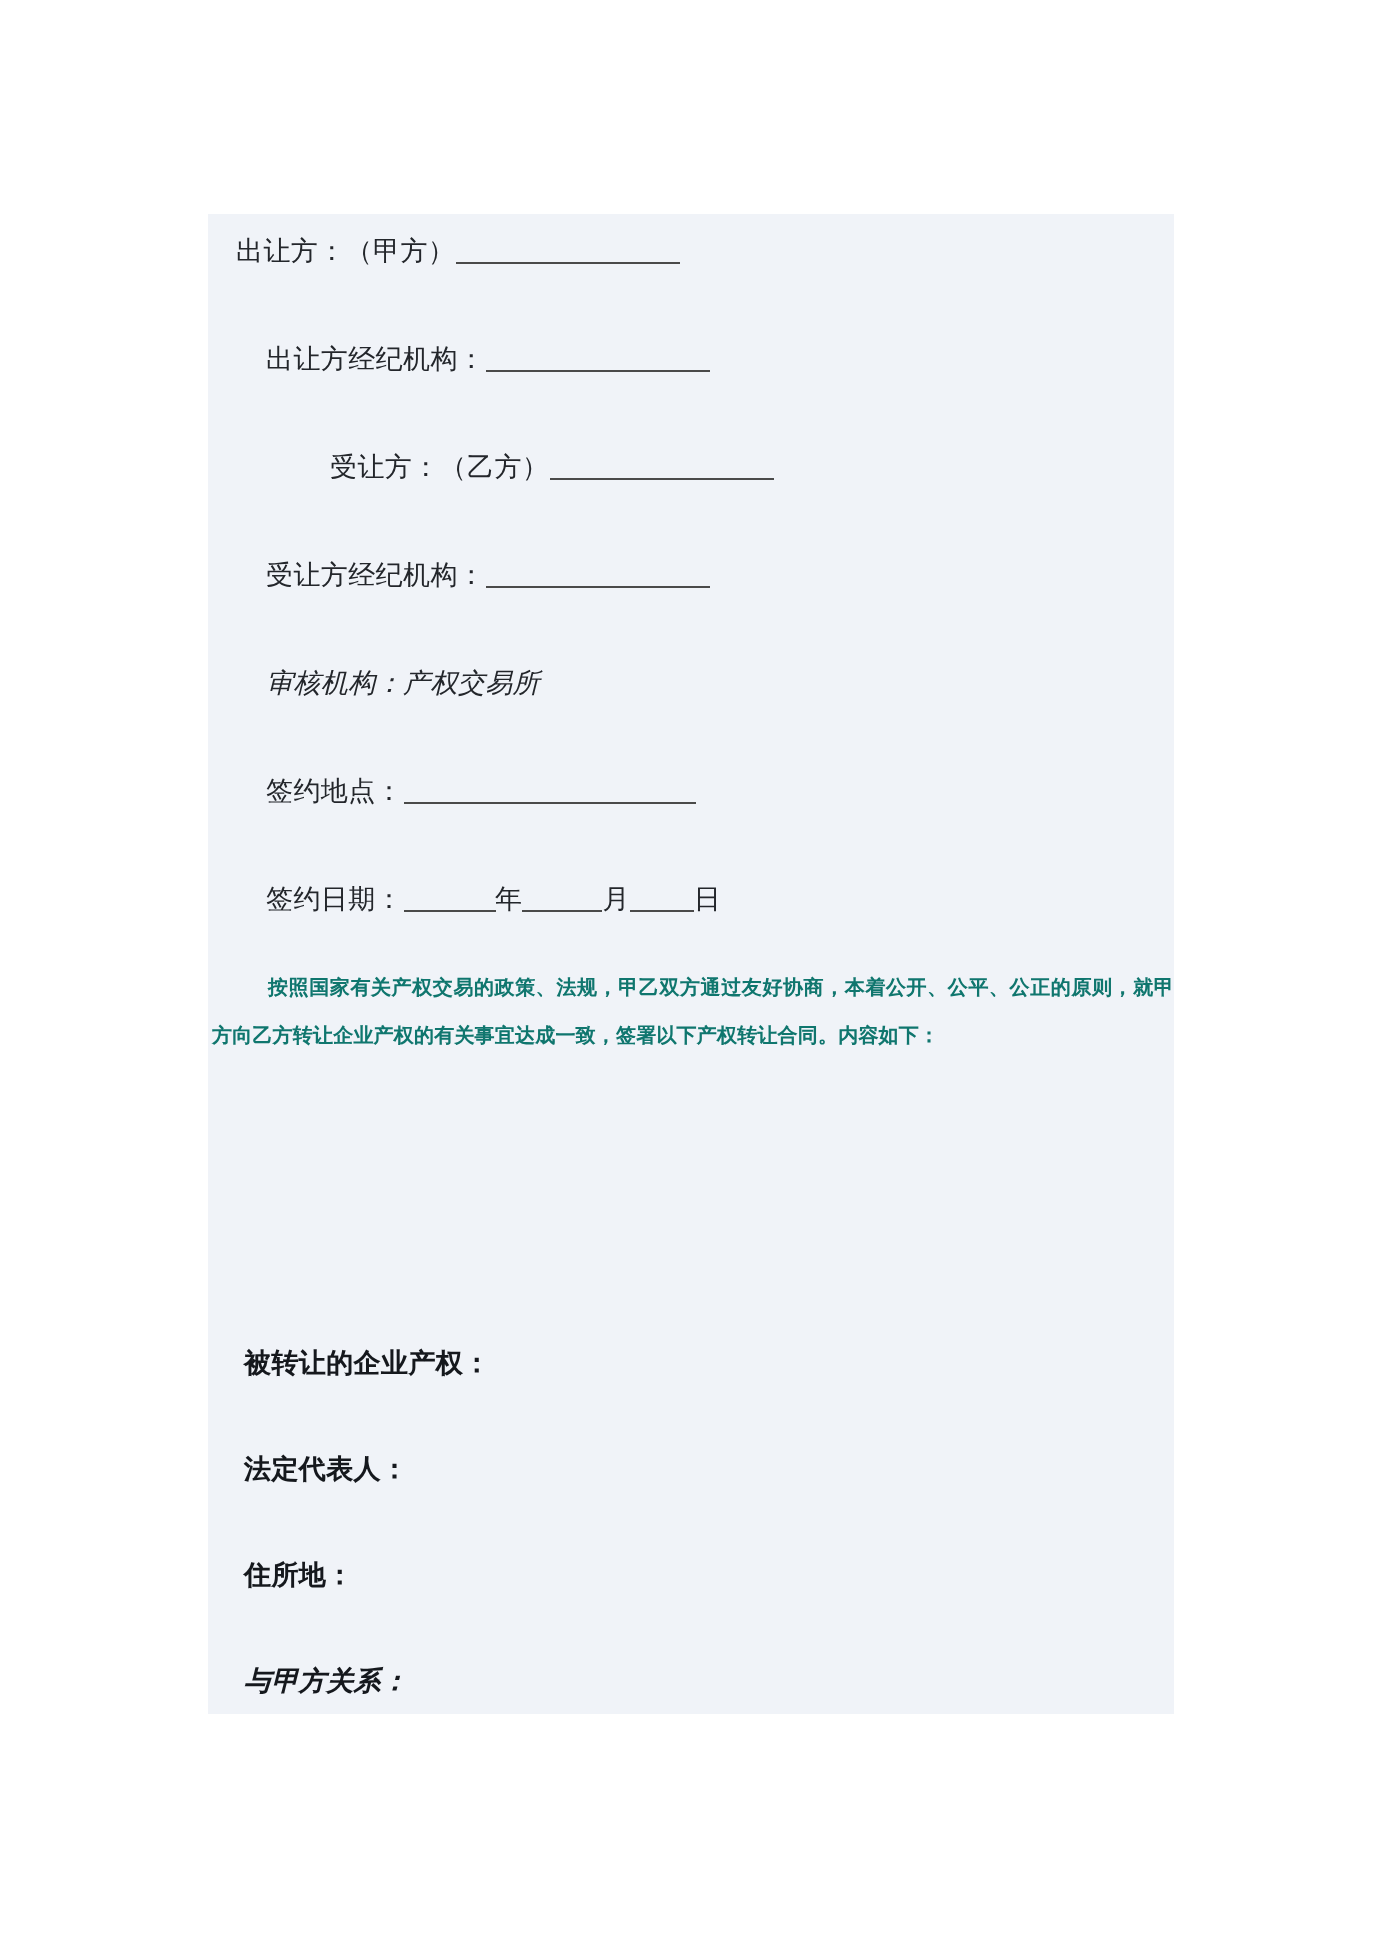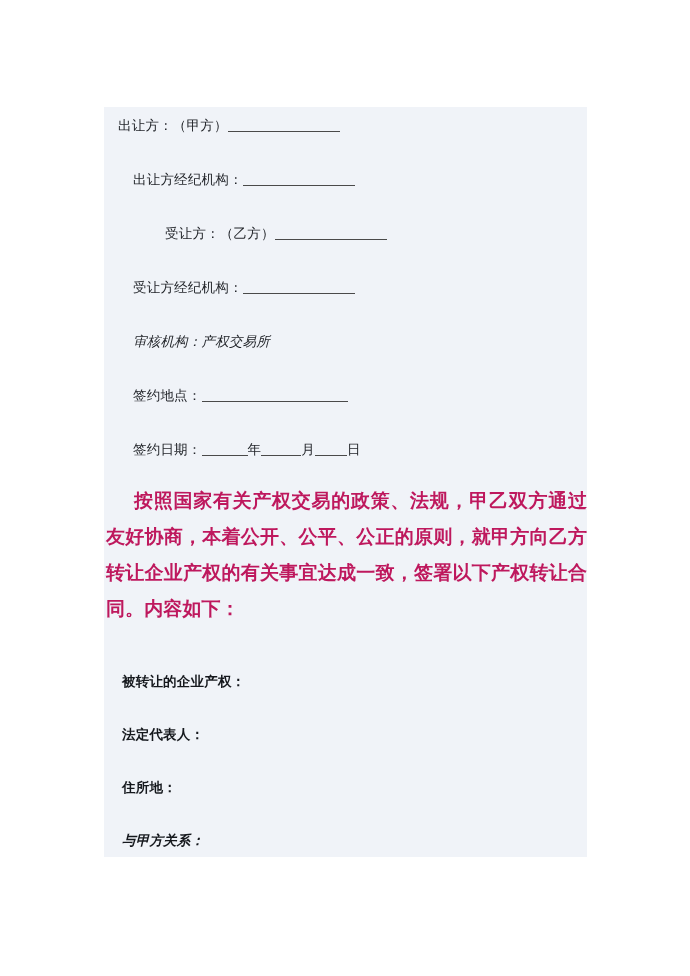--- a/index.html
+++ b/index.html
@@ -48,27 +48,27 @@
   .fill.w-med { width: 112px; }
   .fill.w-long { width: 146px; }
   .fill.w-s6 { width: 46px; }
   .fill.w-s5 { width: 40px; }
   .fill.w-s4 { width: 32px; }
   .para {
     position: absolute;
     left: 2px;
     top: 376px;
     width: 481px;
-    font-size: 19px;
+    font-size: 10px;
     font-weight: bold;
-    line-height: 36px;
+    line-height: 24px;
     text-align: justify;
     text-justify: inter-character;
     text-indent: 28px;
-    color: #be185d;
+    color: #0f766e;
     letter-spacing: 0.1px;
   }
 </style>
 </head>
 <body>
 
 <div class="page">
   <div class="content-block">
 
     <div class="line" style="left:14px; top:10px;">

